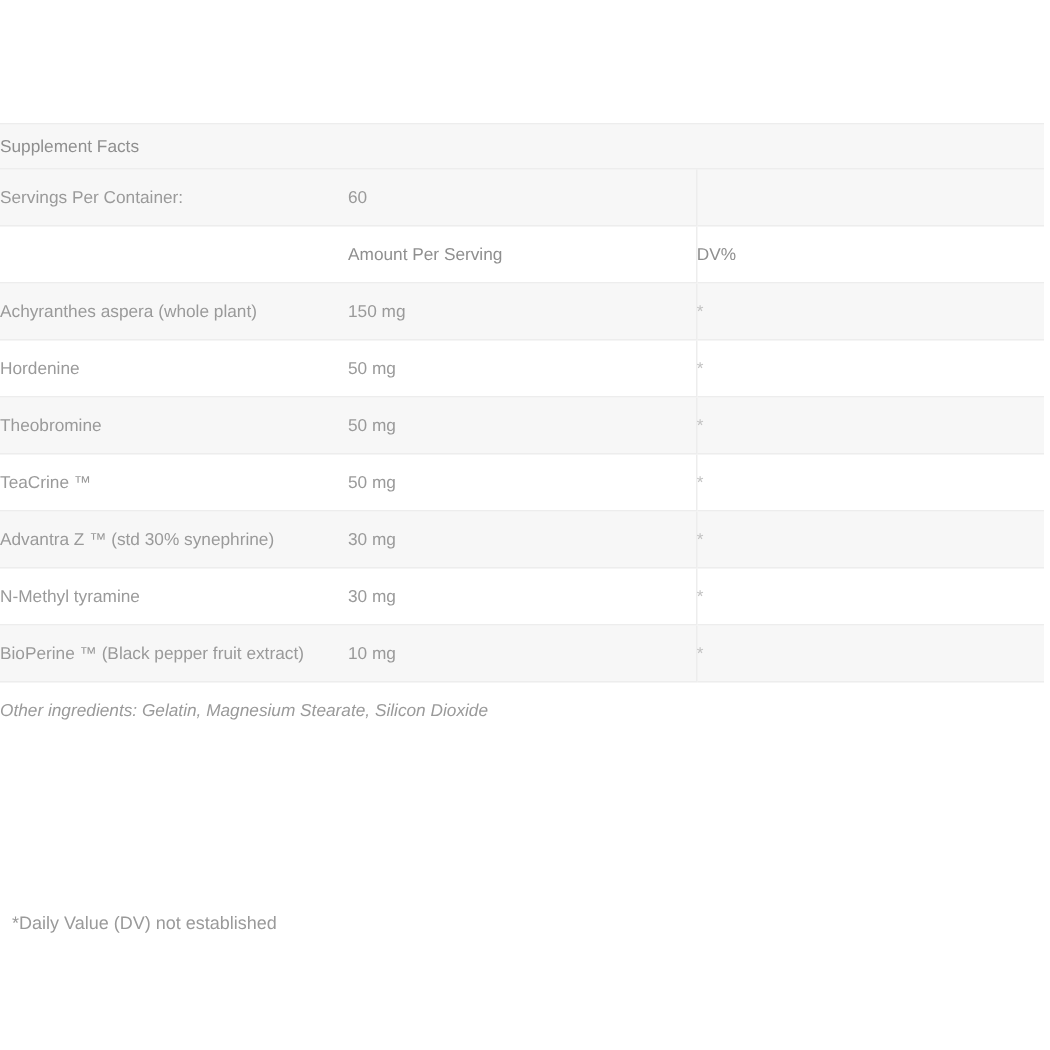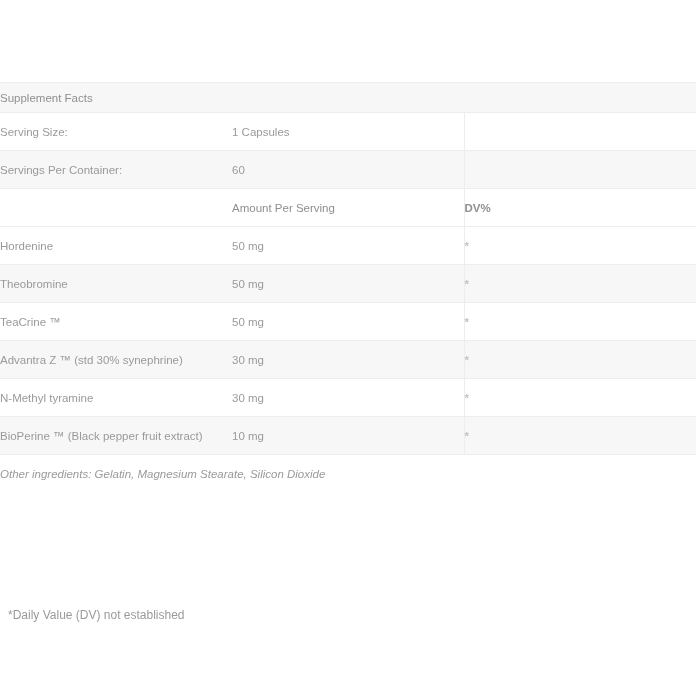--- a/index.html
+++ b/index.html
@@ -32,21 +32,21 @@
   }
   table.facts td {
     padding: 0;
     vertical-align: middle;
     border-bottom: 1px solid #ededed;
     height: 37px;
     line-height: 14px;
   }
   td.c1 { width: 390px; padding-left: 14px; }
   td.c2 { width: 222px; padding-left: 10px; }
-  td.c3 { width: 74px;  padding-left: 10px; border-left: 1px solid #ededed; font-weight: bold; }
+  td.c3 { width: 74px;  padding-left: 10px; border-left: 1px solid #ededed; }
 
   tr.title td {
     height: 29px;
     border-bottom: 1px solid #ededed;
     color: #8f8f8f;
     font-size: 11.5px;
   }
   tr.shaded td { background: #f7f7f7; }
   tr.plain td { background: #ffffff; }
 
@@ -84,39 +84,39 @@
 
   <div class="facts-wrap">
     <table class="facts">
       <tbody>
         <tr class="title shaded topline">
           <td class="c1" colspan="3">
             <span>Supplement Facts</span>
           </td>
         </tr>
 
-        <tr class="plain">
-          <td class="c1"><span>Serving Size:</span></td>
-          <td class="c2"><span>1 Capsules</span></td>
-          <td class="c3"><span></span></td>
-        </tr>
 
         <tr class="shaded">
           <td class="c1"><span>Servings Per Container:</span></td>
           <td class="c2"><span>60</span></td>
           <td class="c3"><span></span></td>
         </tr>
 
         <tr class="headrow plain">
           <td class="c1"><span></span></td>
           <td class="c2"><span>Amount Per Serving</span></td>
           <td class="c3"><span>DV%</span></td>
         </tr>
 
 
+        <tr class="shaded">
+          <td class="c1"><span>Achyranthes aspera (whole plant)</span></td>
+          <td class="c2"><span>150 mg</span></td>
+          <td class="c3"><span class="dv-dash">*</span></td>
+        </tr>
 
 
         <tr class="plain">
           <td class="c1"><span>Hordenine</span></td>
           <td class="c2"><span>50 mg</span></td>
           <td class="c3"><span class="dv-dash">*</span></td>
         </tr>
 
         <tr class="shaded">
           <td class="c1"><span>Theobromine</span></td>

